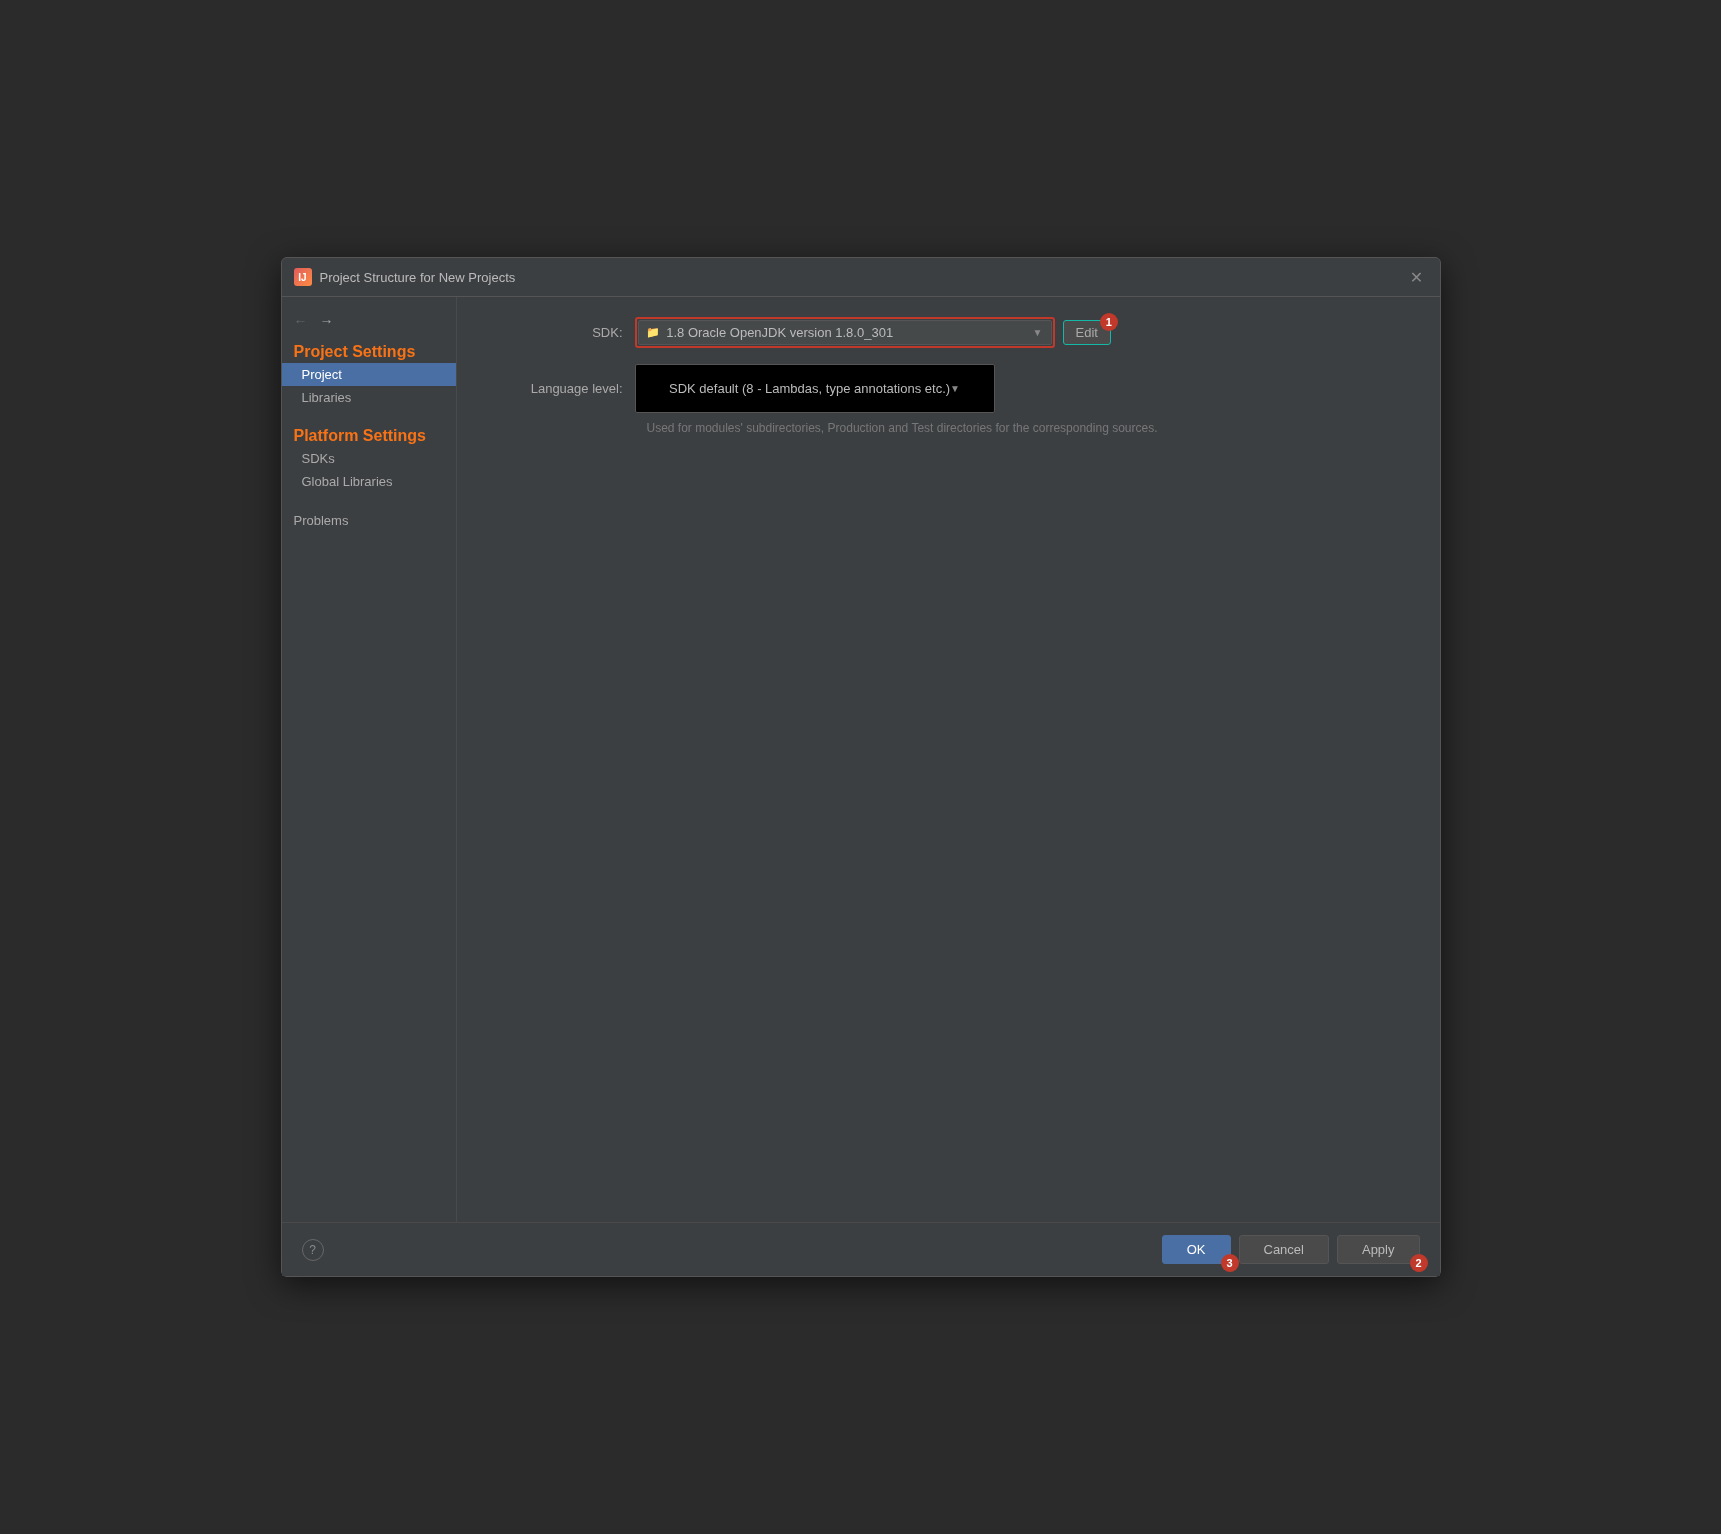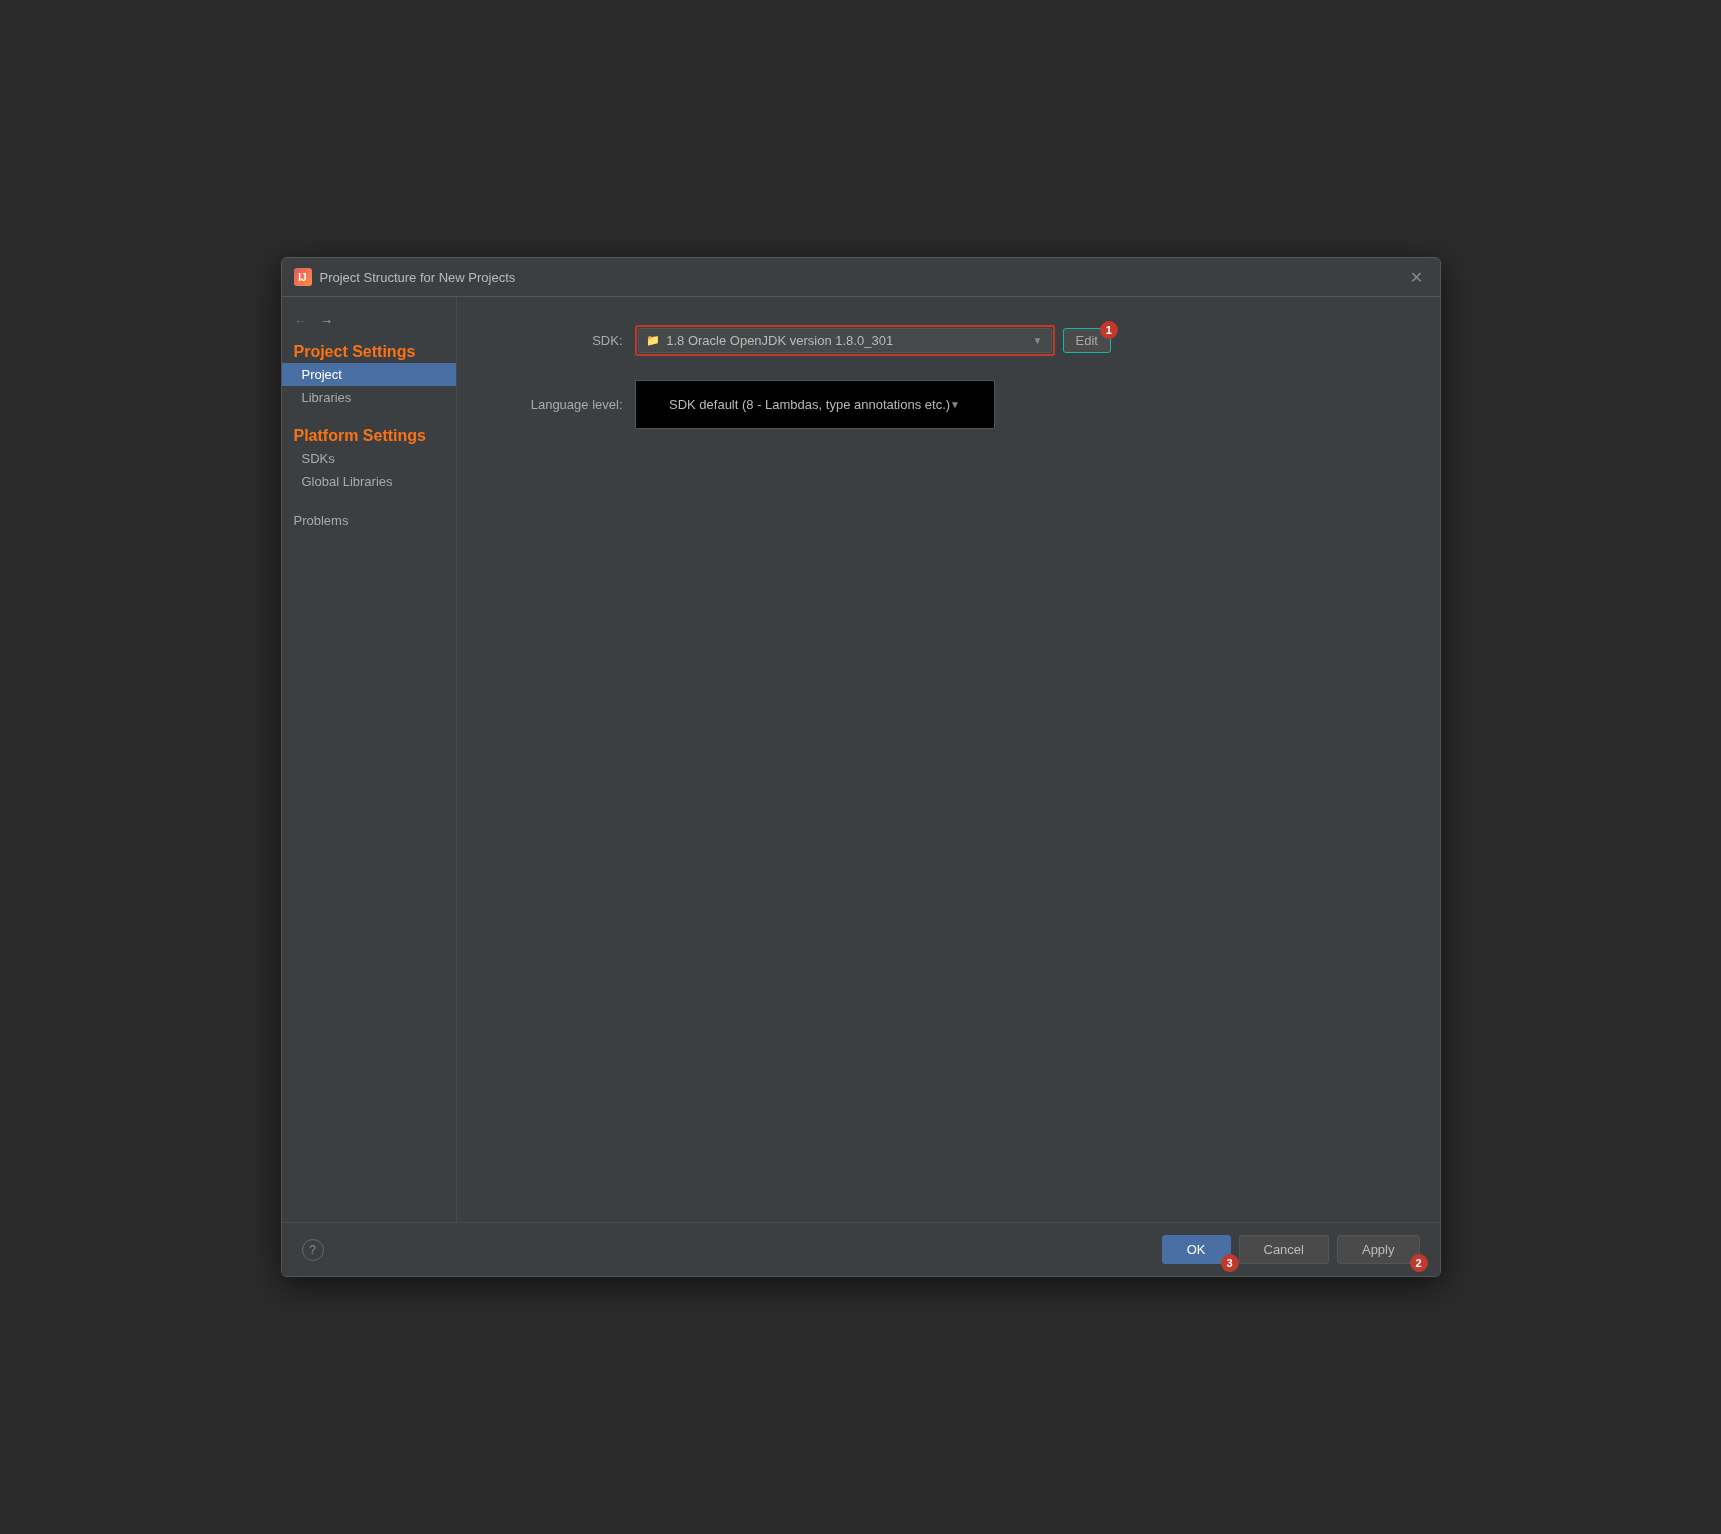--- a/index.html
+++ b/index.html
@@ -116,21 +116,20 @@
       flex: 1;
       padding: 20px 28px;
       background: #3c3f41;
       display: flex;
       flex-direction: column;
     }
     .form-row {
       display: flex;
       align-items: center;
       margin-bottom: 16px;
-      margin-top: 8px;
     }
     .form-label {
       width: 150px;
       color: #aaa;
       font-size: 13px;
       text-align: right;
       padding-right: 12px;
       flex-shrink: 0;
     }
     .sdk-row {
@@ -375,20 +374,21 @@
 
       <div class="form-row">
         <div class="form-label">Language level:</div>
         <div class="lang-dropdown">
           <span>SDK default (8 - Lambdas, type annotations etc.)</span>
           <span class="dropdown-arrow">▼</span>
         </div>
       </div>
 
 
+      <div class="compiler-hint">Used for modules' subdirectories, Production and Test directories for the corresponding sources.</div>
 
       <div class="spacer"></div>
     </div>
   </div>
 
   <div class="dialog-footer">
     <div class="footer-left">
       <button class="help-btn">?</button>
     </div>
 

